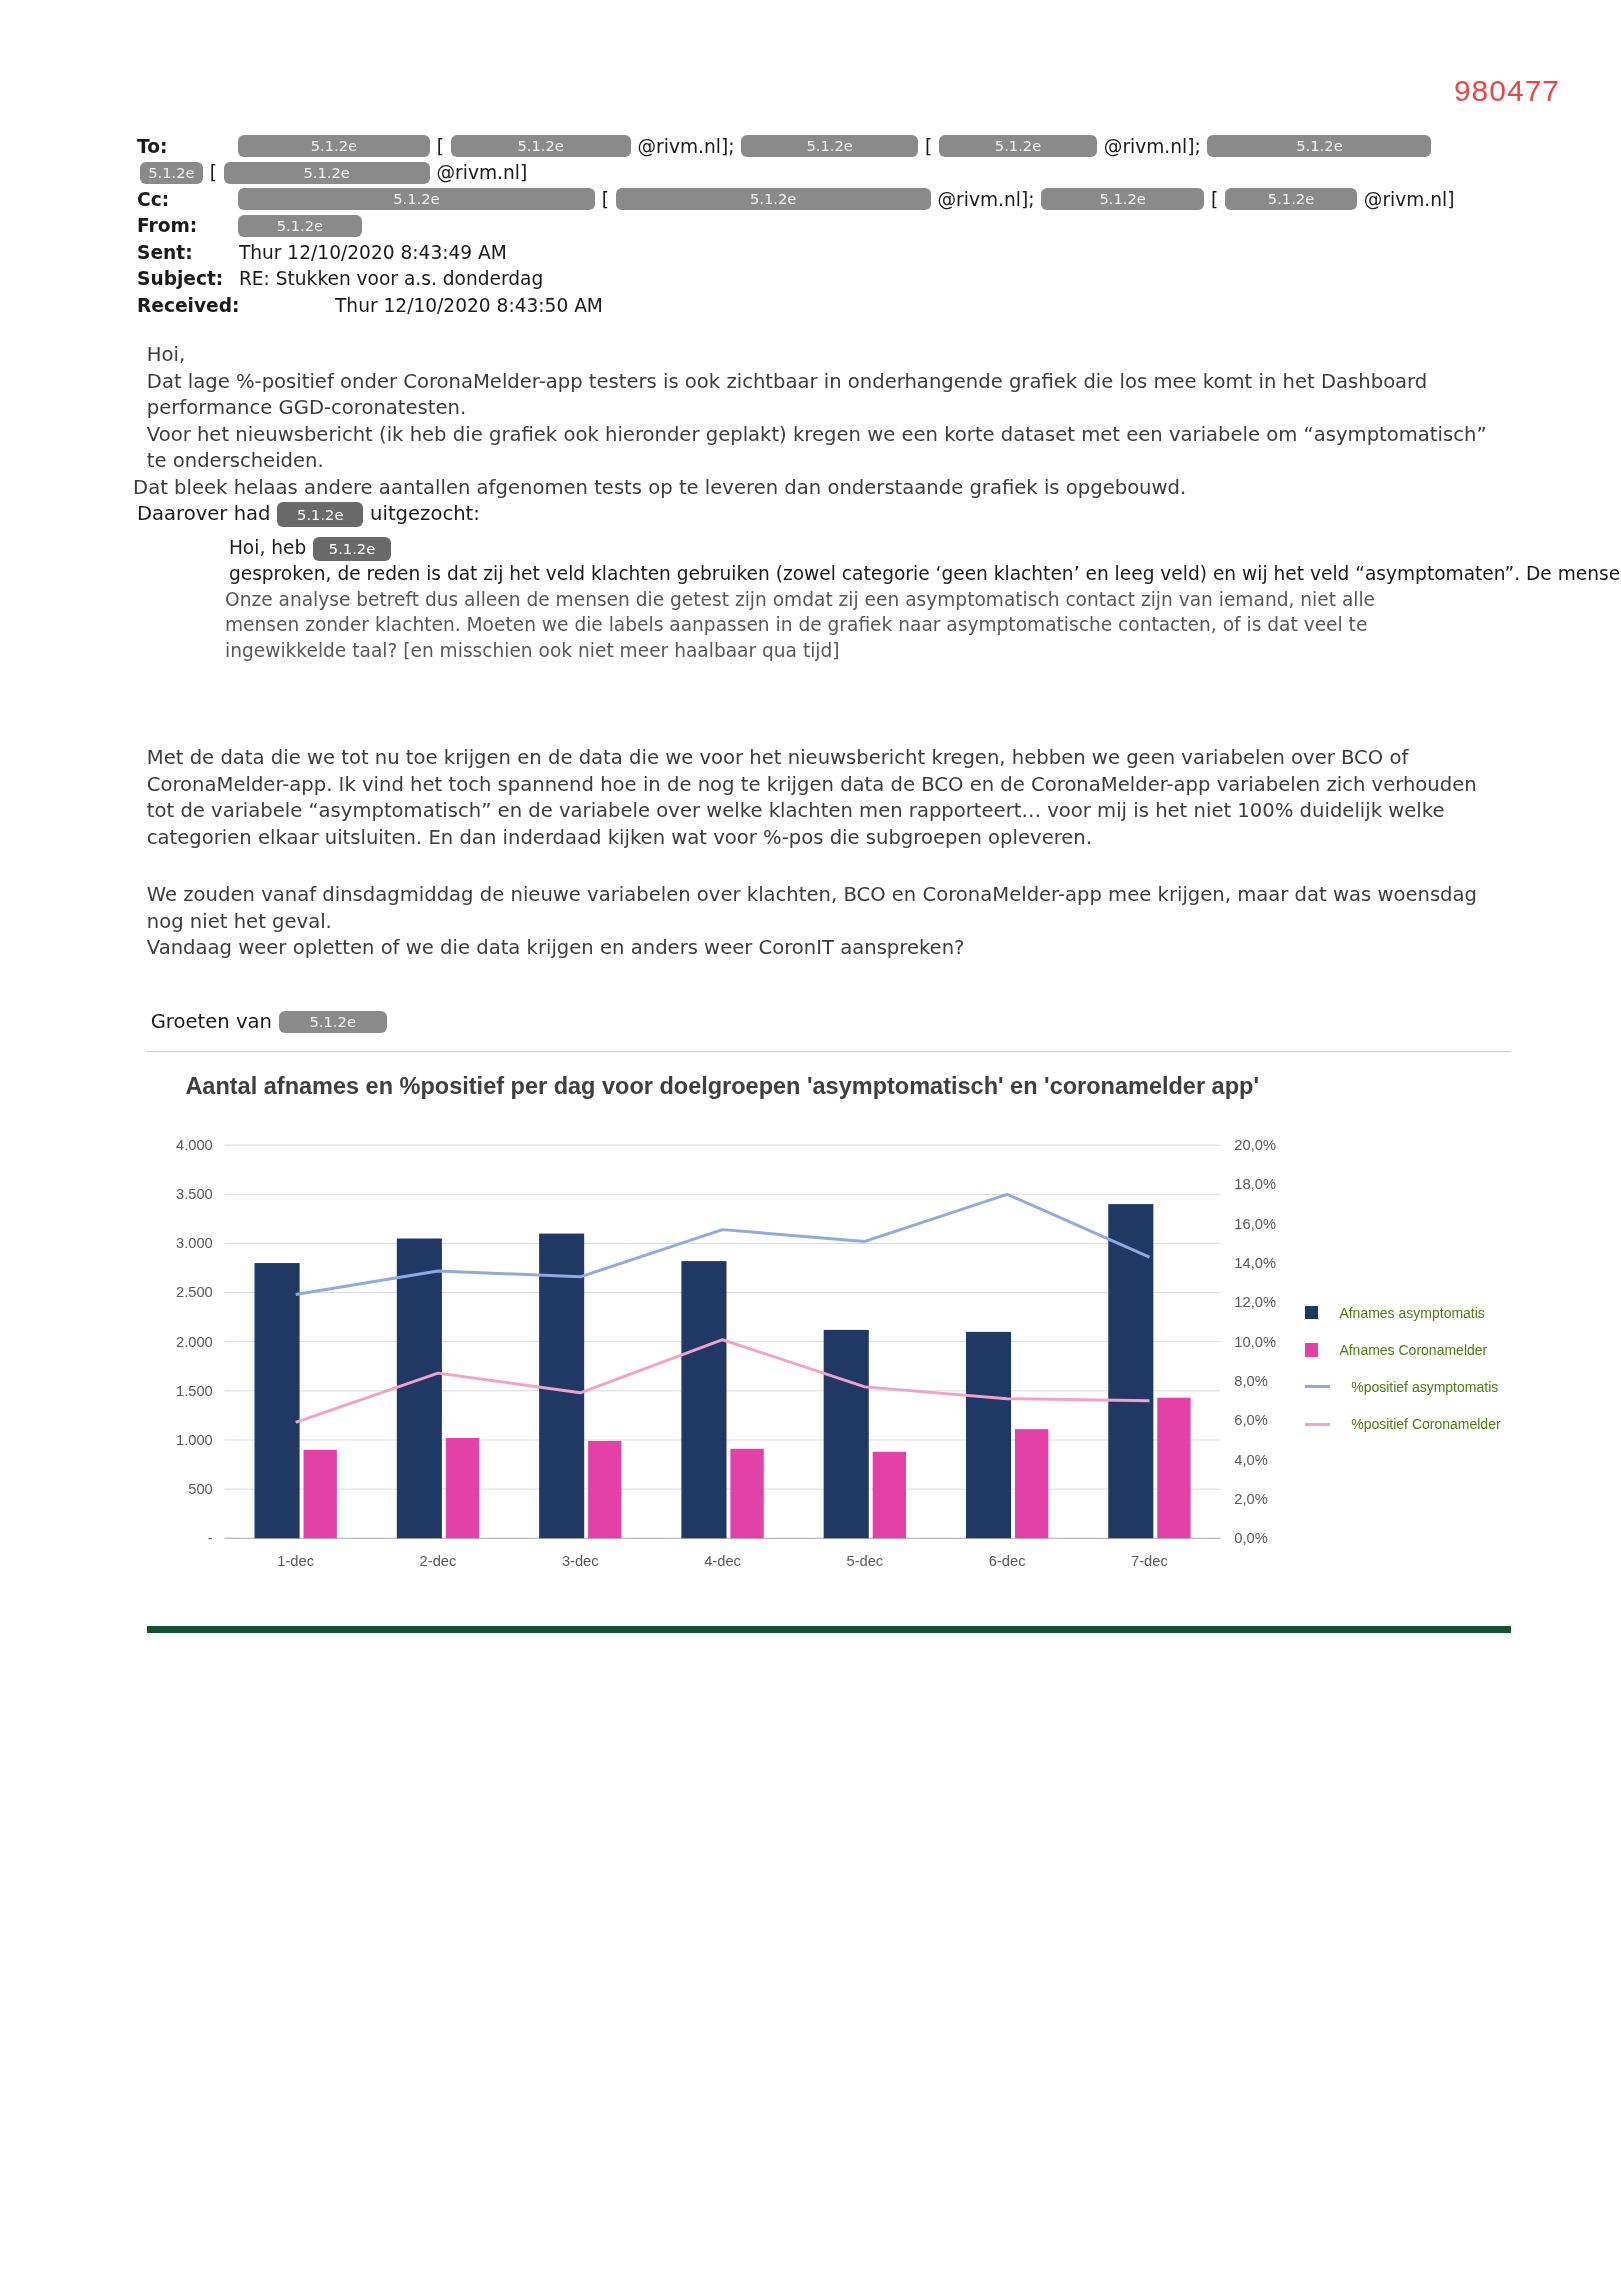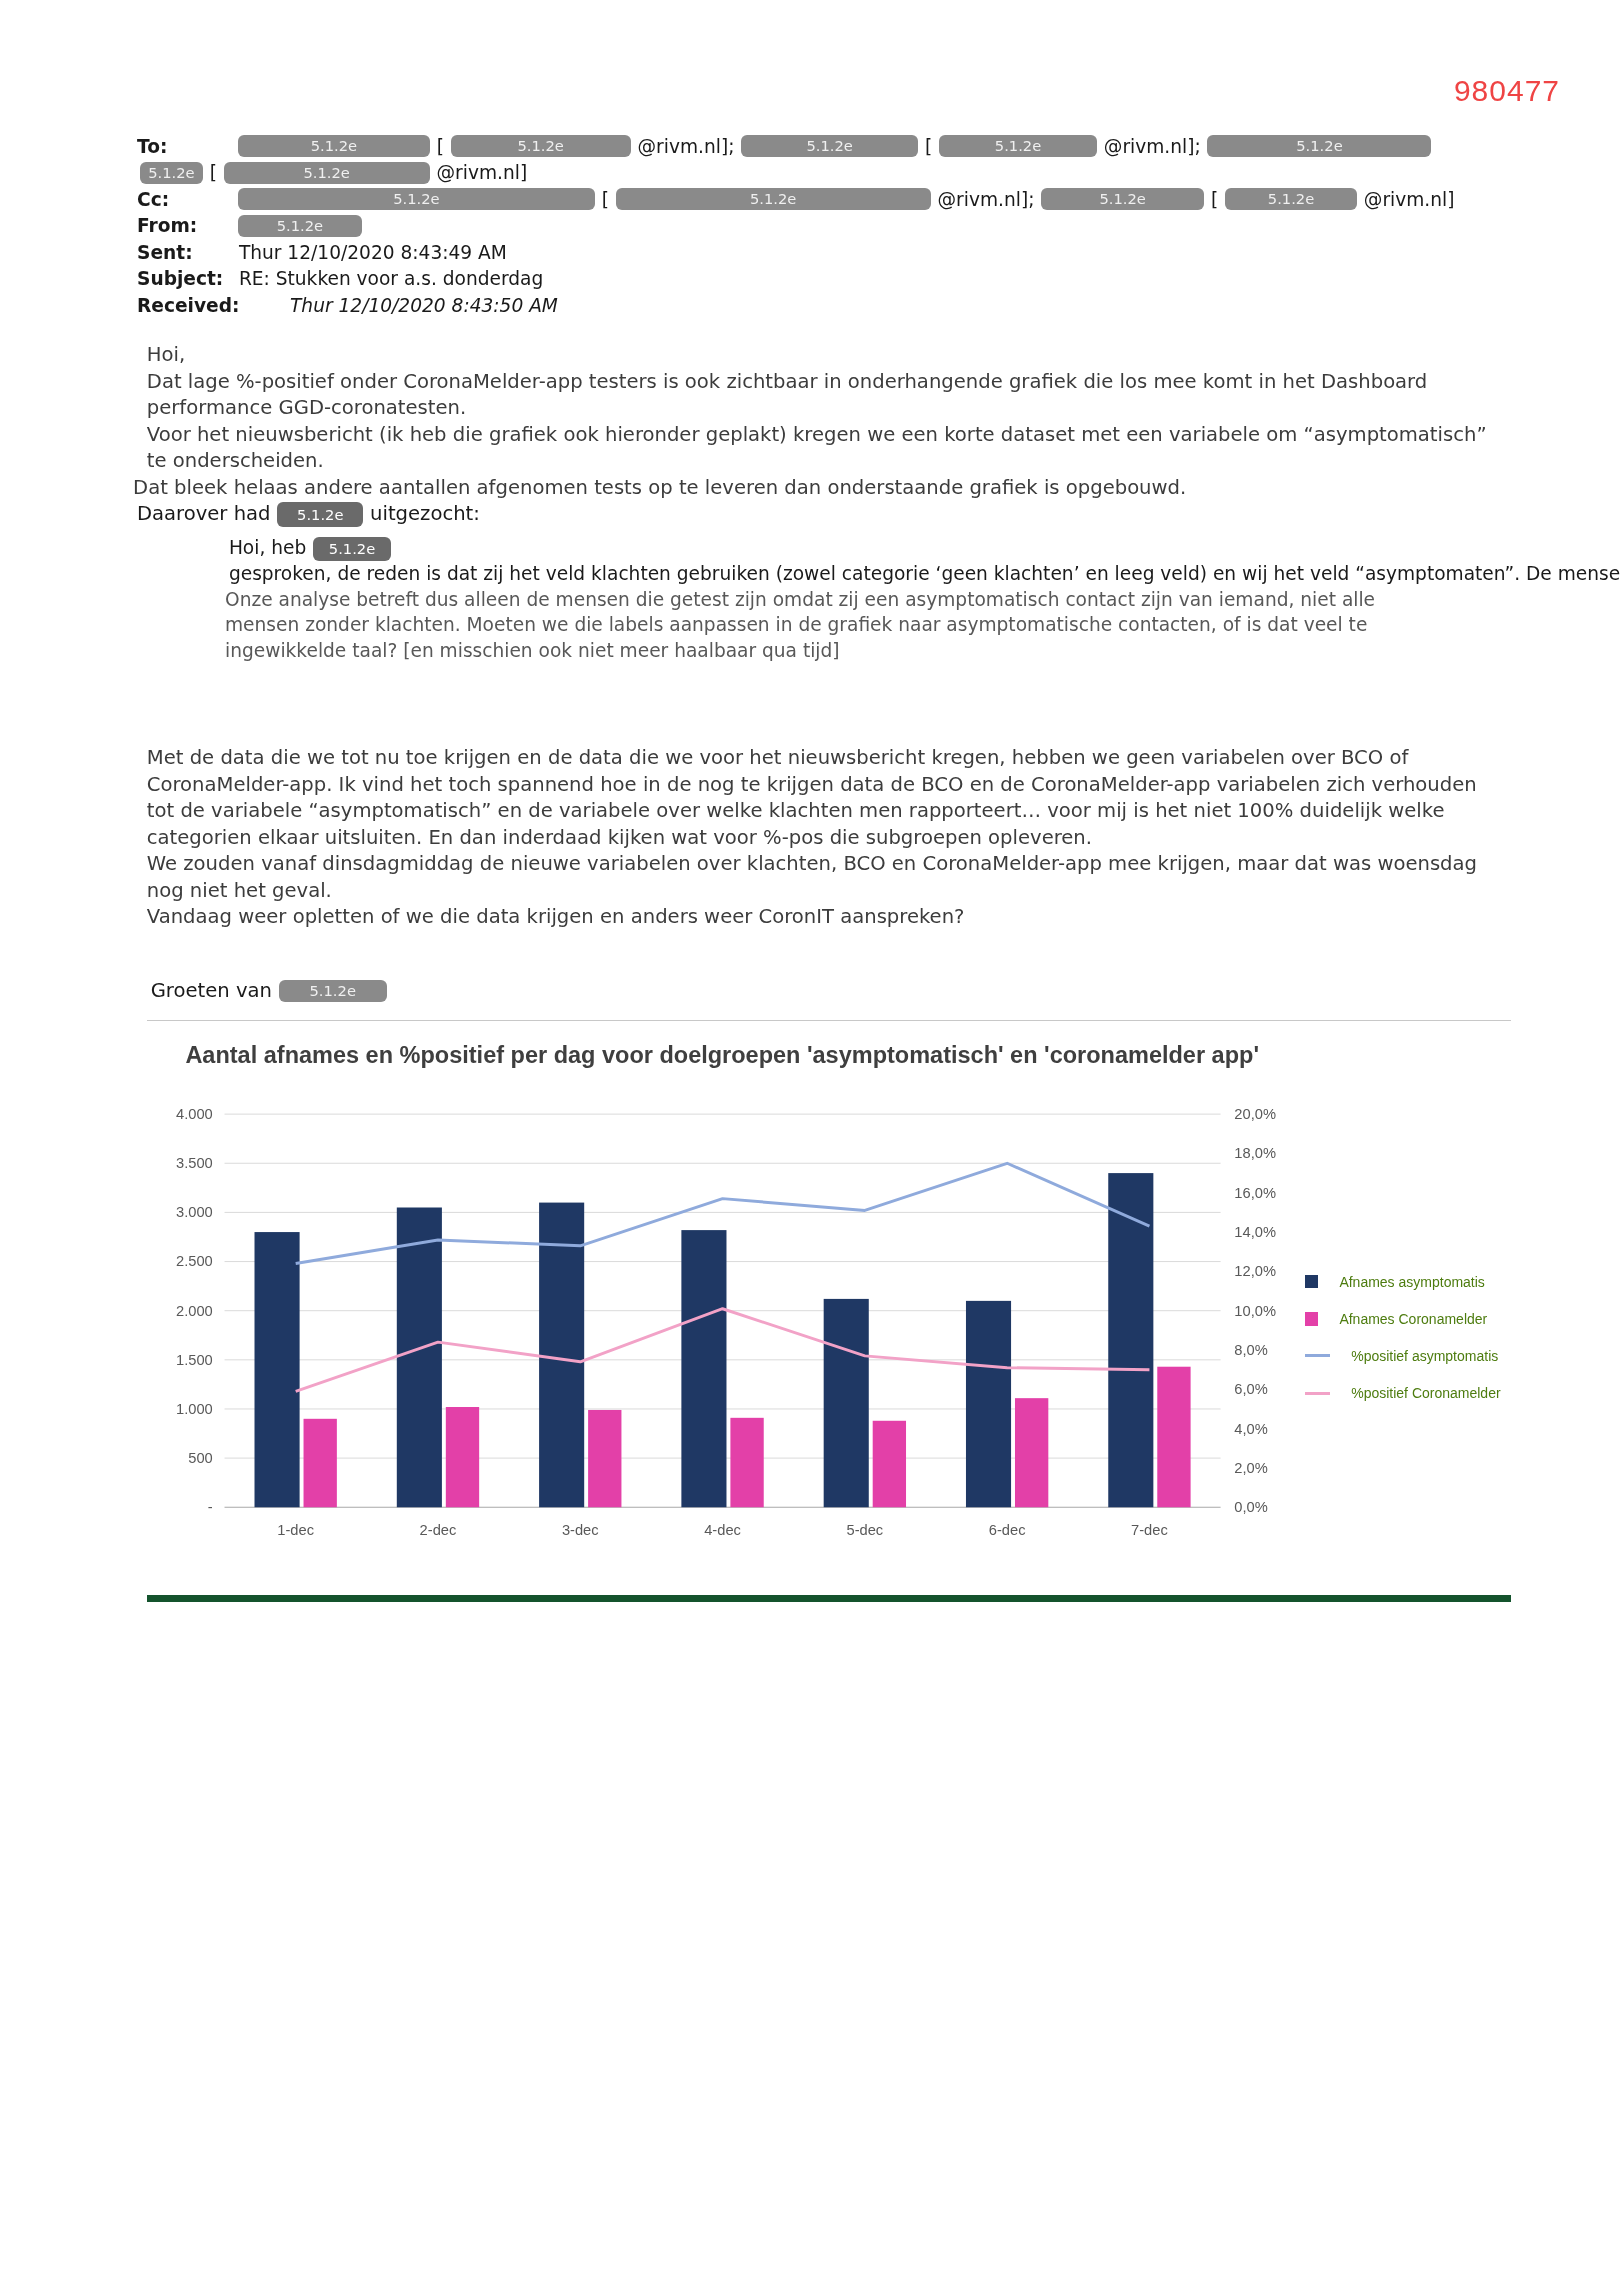--- a/index.html
+++ b/index.html
@@ -18,31 +18,31 @@
   .hdr-row { display:flex; align-items:center; height:26.5px; font-size:18.6px; color:#1a1a1a; }
   .hdr-label { width:98px; font-weight:bold; flex:none; }
   .hdr-segs { display:flex; align-items:center; }
   .seg-text { margin:0 3.9px; white-space:pre; color:#1a1a1a; }
   .redact {
     display:inline-flex; align-items:center; justify-content:center;
     background:#8a8a8a; color:#f0f0f0; font-size:14.7px; height:21.6px;
     flex:none; margin:0 2.9px; padding:0 5.9px; line-height:21.6px;border-radius:6px;
   }
   .redact.dark { background:#6a6a6a; color:#ffffff; height:24.5px; }
-  .recv-val { margin-left:55px;font-style:italic; }
+  .recv-val { margin-left:100px; }
   .hdr-val { margin-left:3.9px; }
 
   
   .body-text { margin-top:23.5px; font-size:19.6px; line-height:26.5px; color:#3c3c3c; }
   .para { margin-left:9.8px; width:1345px; }
   .outdent { margin-left:-3.9px; }
   .quote { margin:7.8px 0 0 88px; width:1215px; font-size:18.6px; line-height:25.5px; color:#585858; }
   .gap-lg { margin-top:82px; }
   .gap-md { margin-top:47px; }
-  .gap-sm { }
+  .gap-sm { margin-top:31px; }
   .para .redact, .quote .redact { display:inline-flex; vertical-align:middle; }
 
   
   .chart-block {
     position:relative; margin:15.7px 0 0 9.8px; width:1364px; height:582px;
     border-top:1px solid #c8c8c8; border-bottom:7px solid #14532d;
     background:#ffffff; overflow:hidden; font-family:"Liberation Sans", sans-serif;
   }
   .chart-title {
     position:absolute; top:21.6px; left:6.9px; width:1137px; text-align:center;

